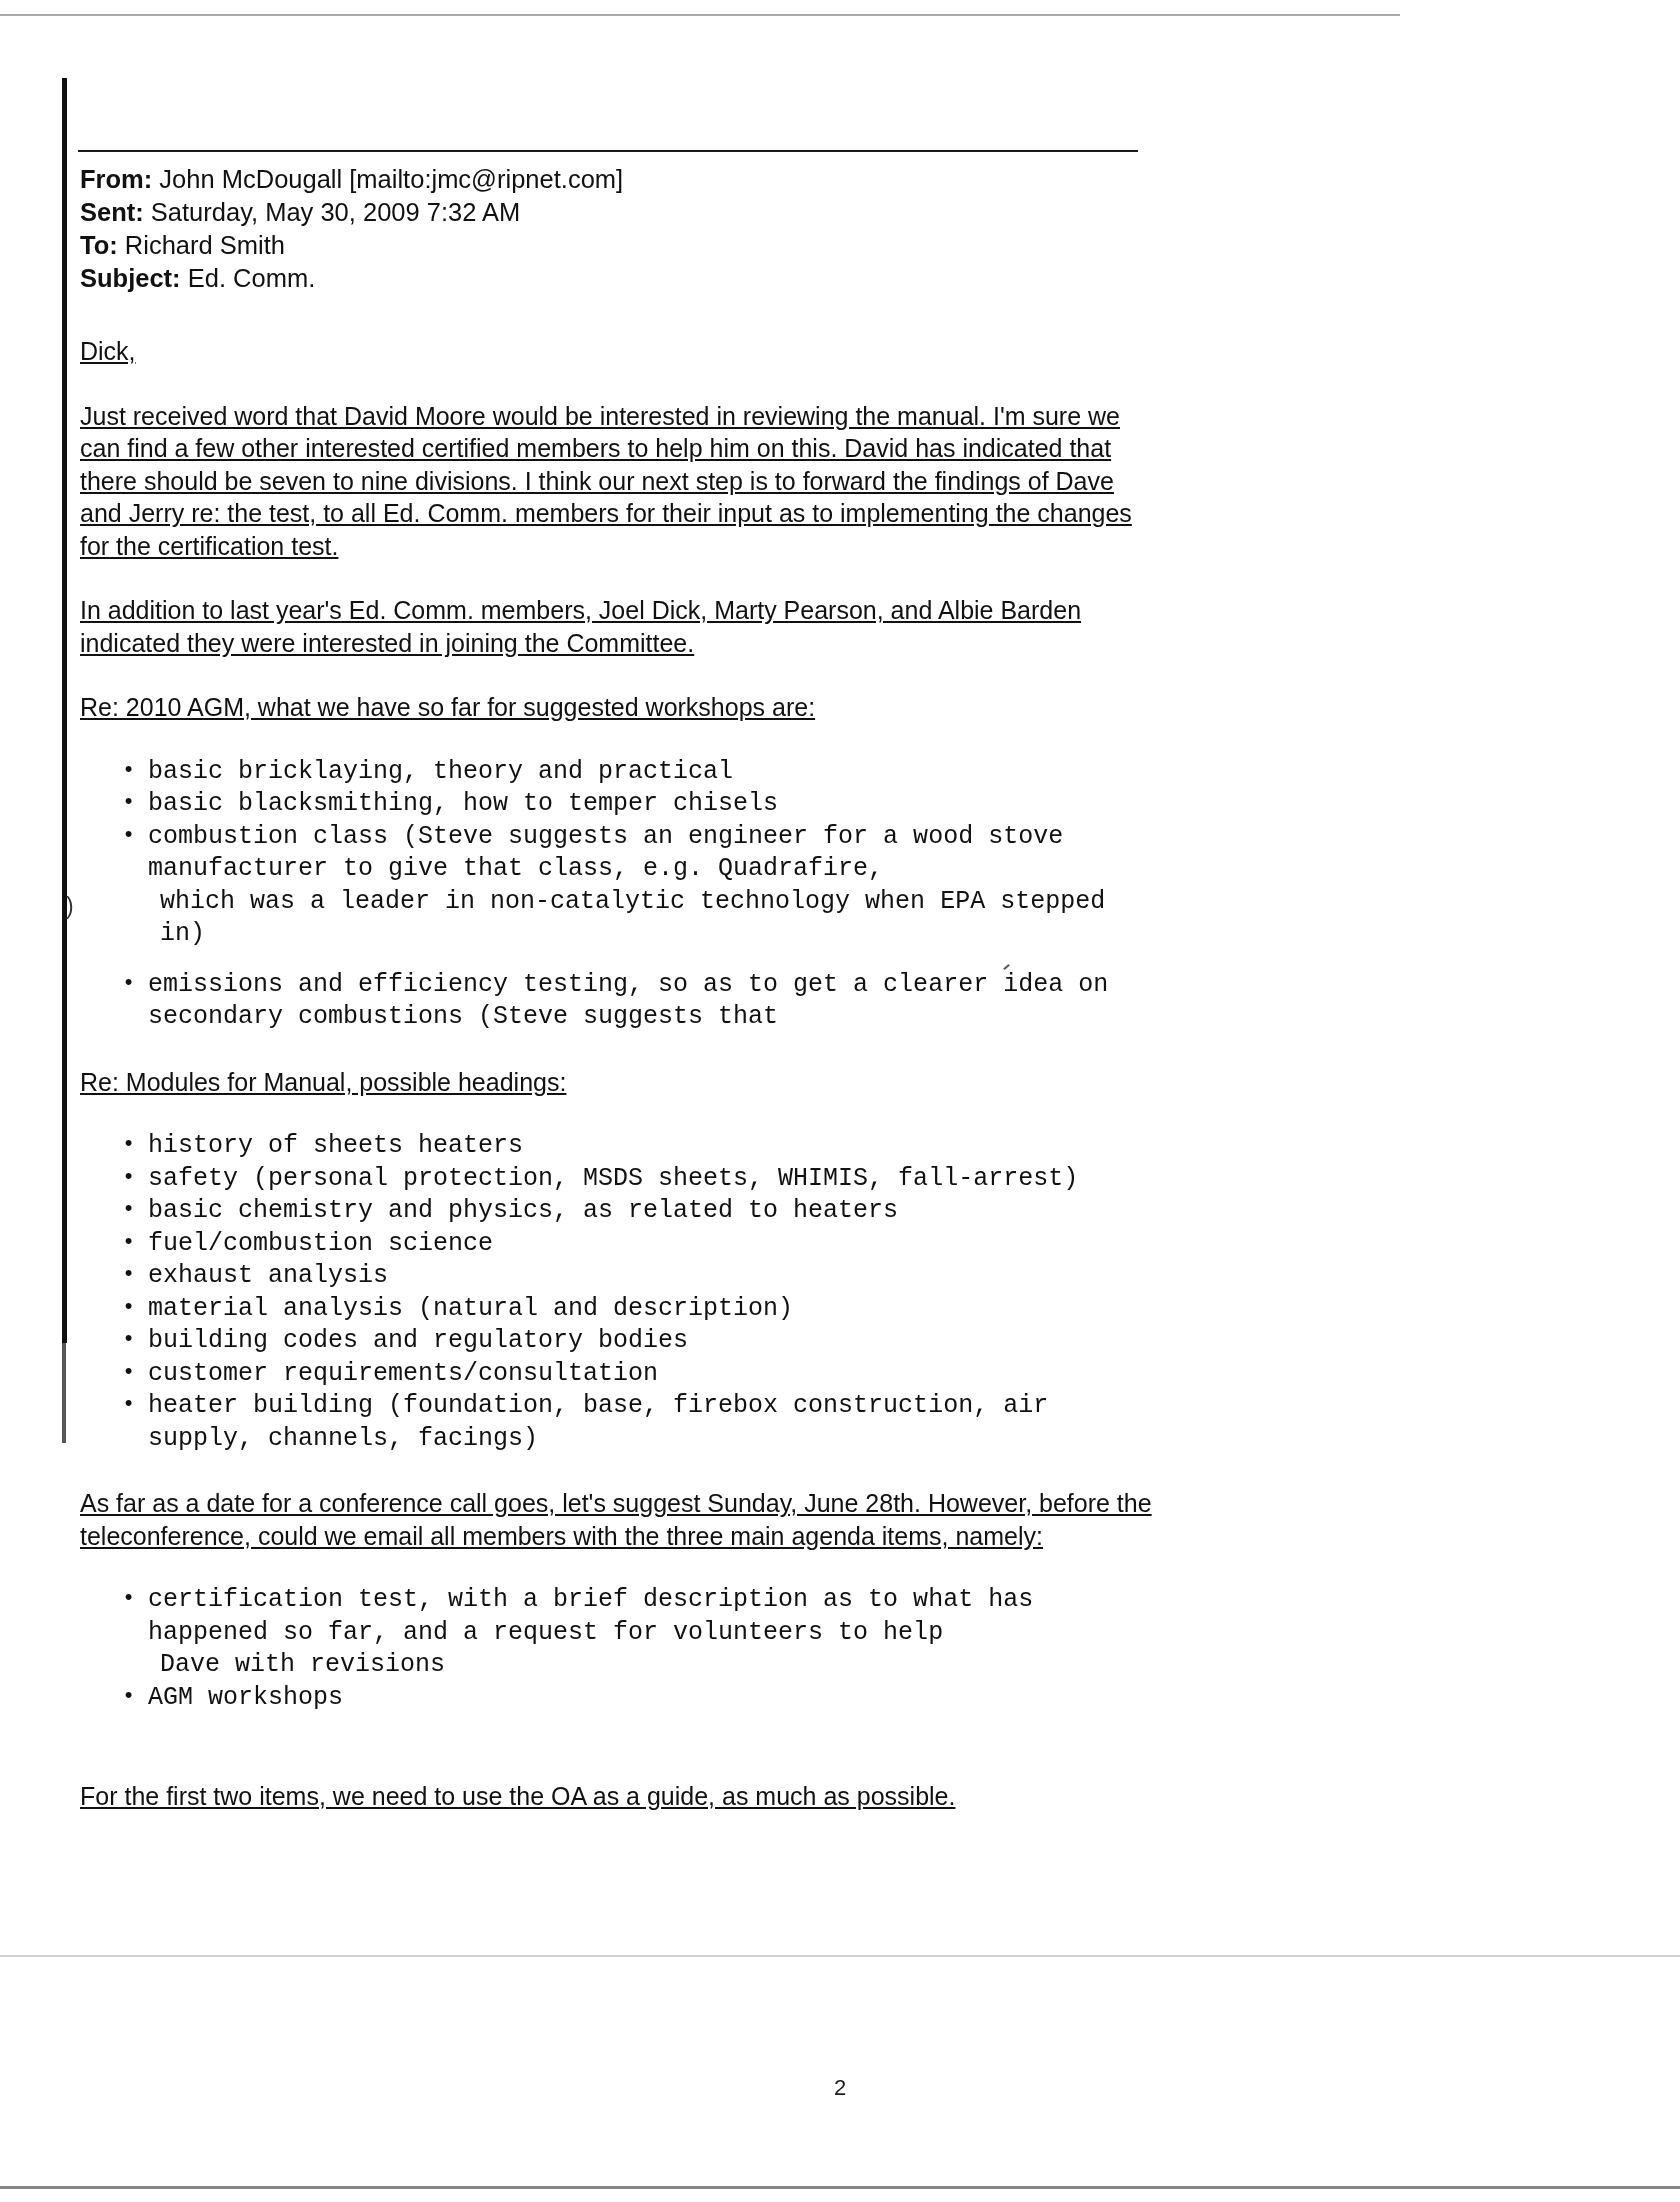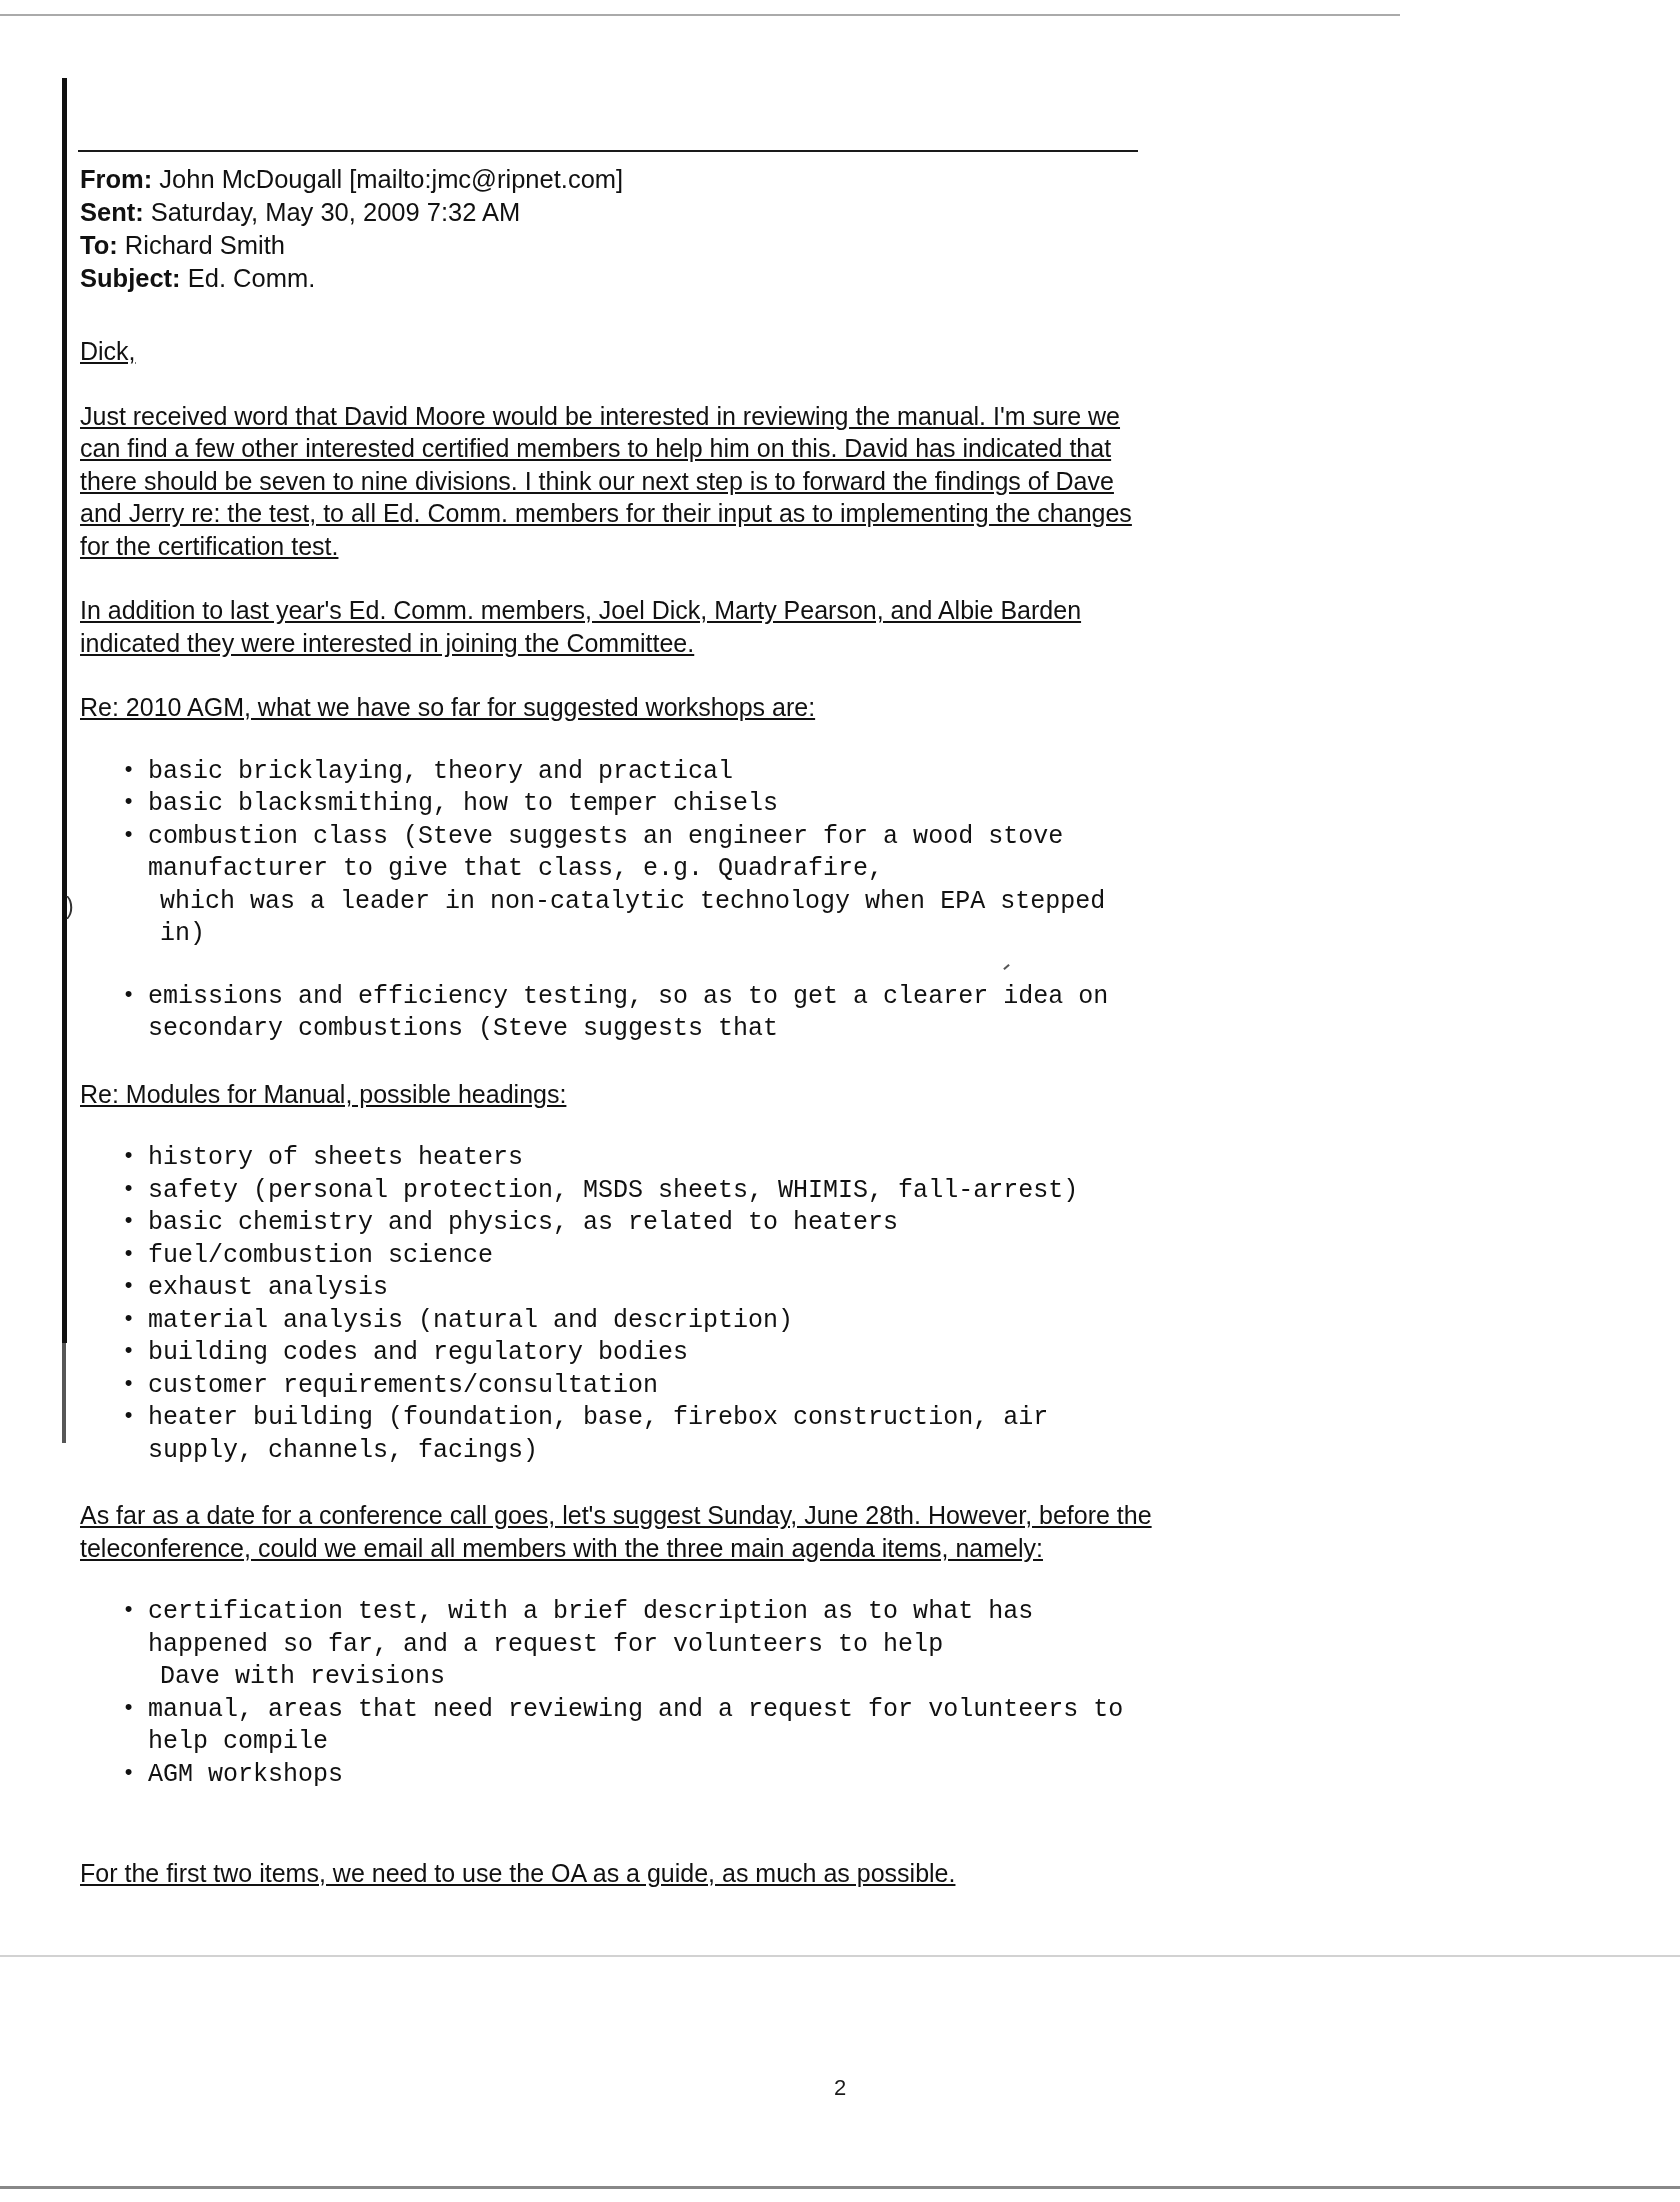--- a/index.html
+++ b/index.html
@@ -127,21 +127,21 @@
     margin: 0;
     font-family: Liberation Mono, monospace;
   }
   ul.bul > li::before {
     content: "\2022";
     position: absolute;
     left: 42px;
     top: -1px;
     font-size: 22px;
   }
-  ul.bul > li.spaced { margin-top: 30px; }
+  ul.bul > li.spaced { margin-top: 18px; }
   li .cont {
     display: block;
     padding-left: 12px;
   }
 
   .pageno {
     position: absolute;
     left: 0;
     top: 2075px;
     width: 1680px;
@@ -233,23 +233,20 @@
     <div class="gap-md"></div>
     <p class="para">As far as a date for a conference call goes, let's suggest Sunday, June 28th. However, before the teleconference, could we email all members with the three main agenda items, namely:</p>
 
     <div class="gap-md"></div>
     <ul class="bul">
       <li>
         <span>certification test, with a brief description as to what has happened so far, and a request for volunteers to help</span>
         <span class="cont">Dave with revisions</span>
       </li>
       <li>
-        <span>manual, areas that need reviewing and a request for volunteers to help compile</span>
-      </li>
-      <li>
         <span>AGM workshops</span>
       </li>
     </ul>
 
     <div class="gap-lg"></div>
     <div class="gap-sm"></div>
     <p class="para">For the first two items, we need to use the OA as a guide, as much as possible.</p>
 
   </div>
 

